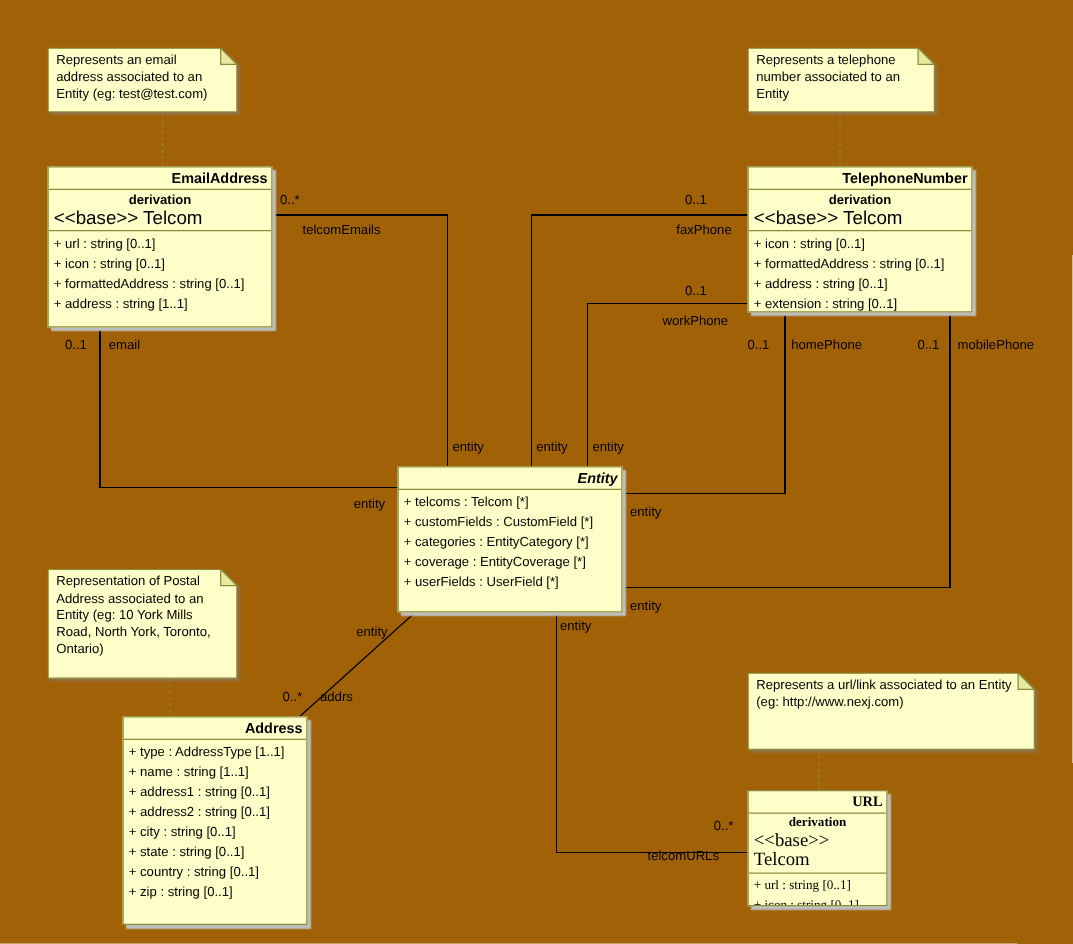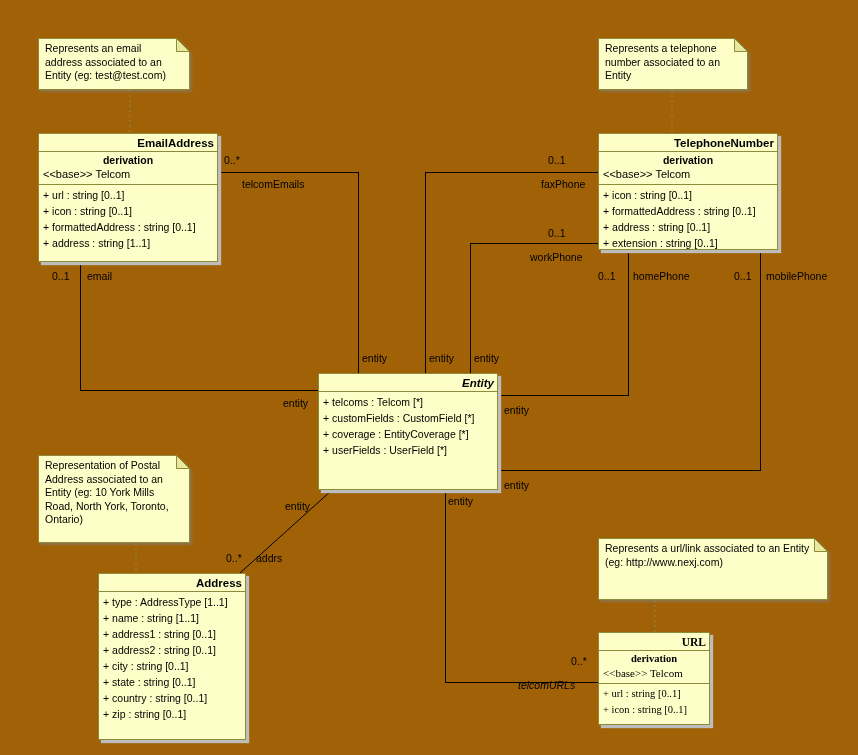--- a/index.html
+++ b/index.html
@@ -11,21 +11,21 @@
 
   
   .uml-class {
     position:absolute; background:#FEFEC8; border:1px solid #8B8B3A;
     box-shadow:3px 3px 1px #BDBDBD; box-sizing:border-box; overflow:hidden;
   }
   .cls-title { font-size:11.5px; font-weight:bold; text-align:right; padding:2px 3px 1px; line-height:14px; }
   .cls-title.italic { font-style:italic; }
   .cls-sec { border-top:1px solid #8B8B3A; }
   .sec-label { font-size:10.5px; font-weight:bold; text-align:center; line-height:14px; padding-top:1px; }
-  .sec-base  { font-size:11px; line-height:15px; padding:0 4px 2px; }
+  .sec-base  { font-size:15px; line-height:15px; padding:0 4px 2px; }
   .cls-attrs { border-top:1px solid #8B8B3A; padding:2px 0 4px; }
   .attr { font-size:10.5px; line-height:16px; padding:0 4px; white-space:nowrap; }
 
   
   .note { position:absolute; }
   .note-bg { position:absolute; left:0; top:0; filter:drop-shadow(2px 2px 1px rgba(130,130,130,.55)); }
   .note-text { position:absolute; left:7px; top:4px; right:15px; bottom:3px; font-size:10.5px; line-height:13.5px; }
 
   
   .lbl { position:absolute; font-size:10.5px; line-height:12px; white-space:nowrap; }
@@ -114,20 +114,21 @@
       <div class="attr">+ address : string [0..1]</div>
       <div class="attr">+ extension : string [0..1]</div>
     </div>
   </div>
 
   <div class="uml-class" style="left:318px;top:373px;width:180px;height:117px;">
     <div class="cls-title italic">Entity</div>
     <div class="cls-attrs">
       <div class="attr">+ telcoms : Telcom [*]</div>
       <div class="attr">+ customFields : CustomField [*]</div>
+      <div class="attr">+ categories : EntityCategory [*]</div>
       <div class="attr">+ coverage : EntityCoverage [*]</div>
       <div class="attr">+ userFields : UserField [*]</div>
     </div>
   </div>
 
   <div class="uml-class" style="left:98px;top:573px;width:148px;height:167px;">
     <div class="cls-title">Address</div>
     <div class="cls-attrs">
       <div class="attr">+ type : AddressType [1..1]</div>
       <div class="attr">+ name : string [1..1]</div>
@@ -167,21 +168,21 @@
   <div class="lbl" style="left:598px;top:270px;">0..1</div>
   <div class="lbl" style="left:633px;top:270px;">homePhone</div>
 
   <div class="lbl" style="left:734px;top:270px;">0..1</div>
   <div class="lbl" style="left:766px;top:270px;">mobilePhone</div>
 
   <div class="lbl" style="left:226px;top:552px;">0..*</div>
   <div class="lbl" style="left:256px;top:552px;">addrs</div>
 
   <div class="lbl" style="left:571px;top:655px;">0..*</div>
-  <div class="lbl" style="left:518px;top:679px;font-style:italic;">telcomURLs</div>
+  <div class="lbl" style="left:518px;top:679px;">telcomURLs</div>
 
   <div class="lbl" style="left:362px;top:352px;">entity</div>
   <div class="lbl" style="left:429px;top:352px;">entity</div>
   <div class="lbl" style="left:474px;top:352px;">entity</div>
   <div class="lbl" style="left:283px;top:397px;">entity</div>
   <div class="lbl" style="left:504px;top:404px;">entity</div>
   <div class="lbl" style="left:504px;top:479px;">entity</div>
   <div class="lbl" style="left:285px;top:500px;">entity</div>
   <div class="lbl" style="left:448px;top:495px;">entity</div>
 

